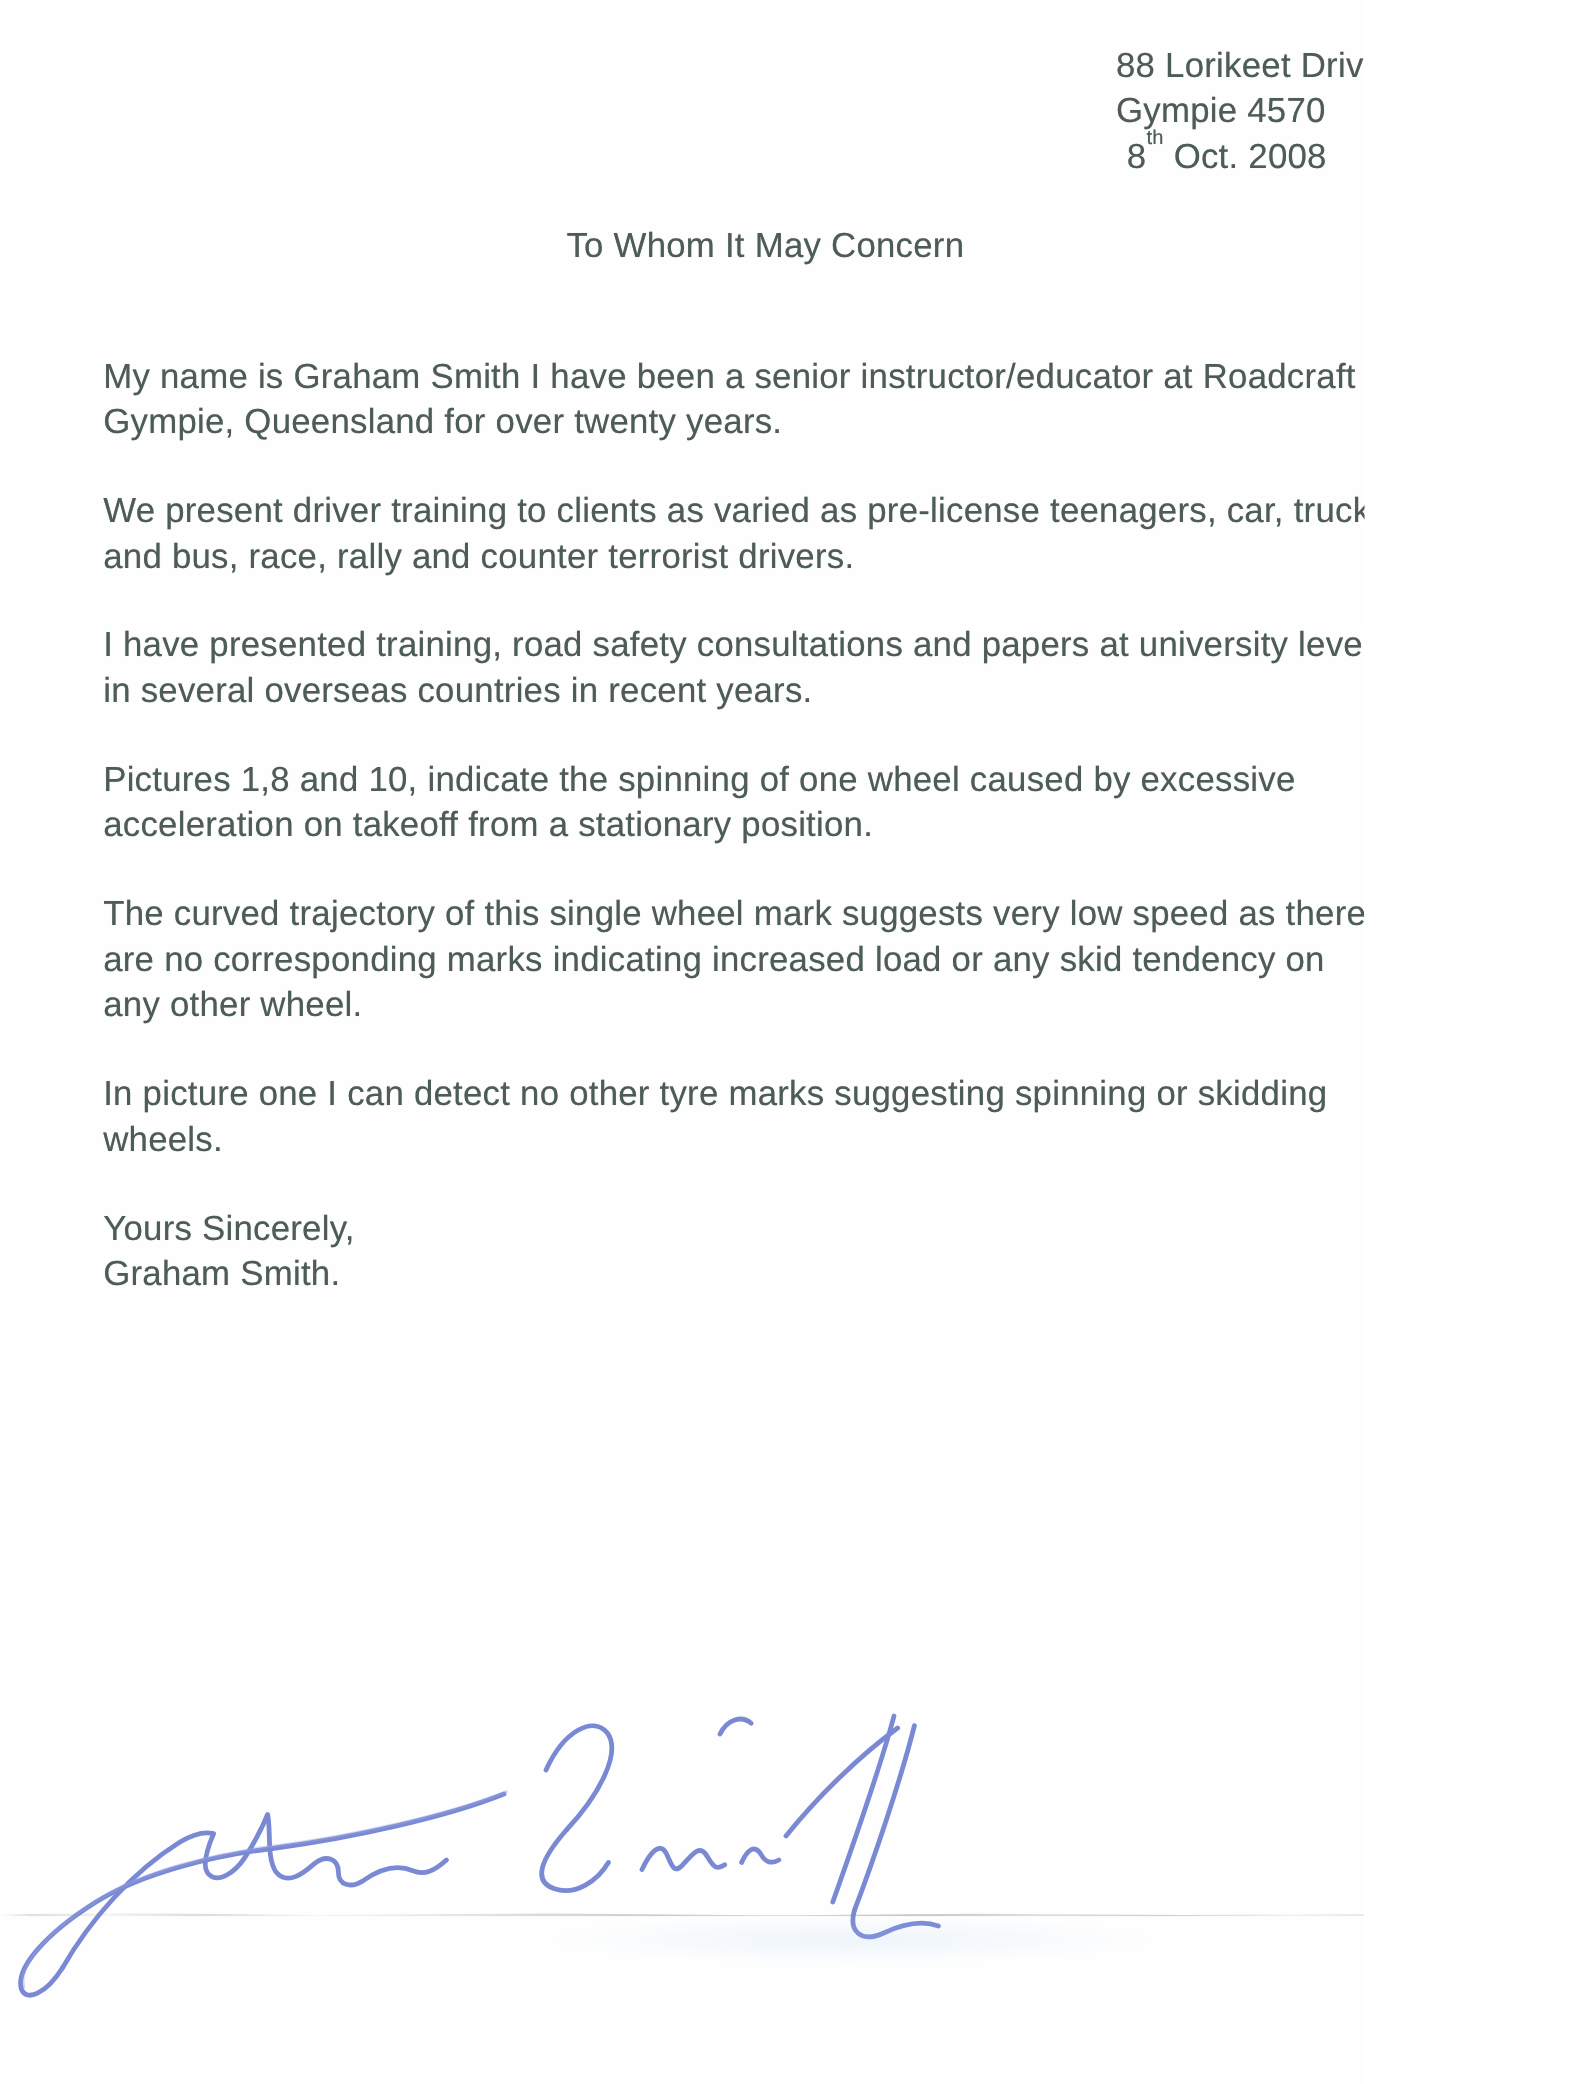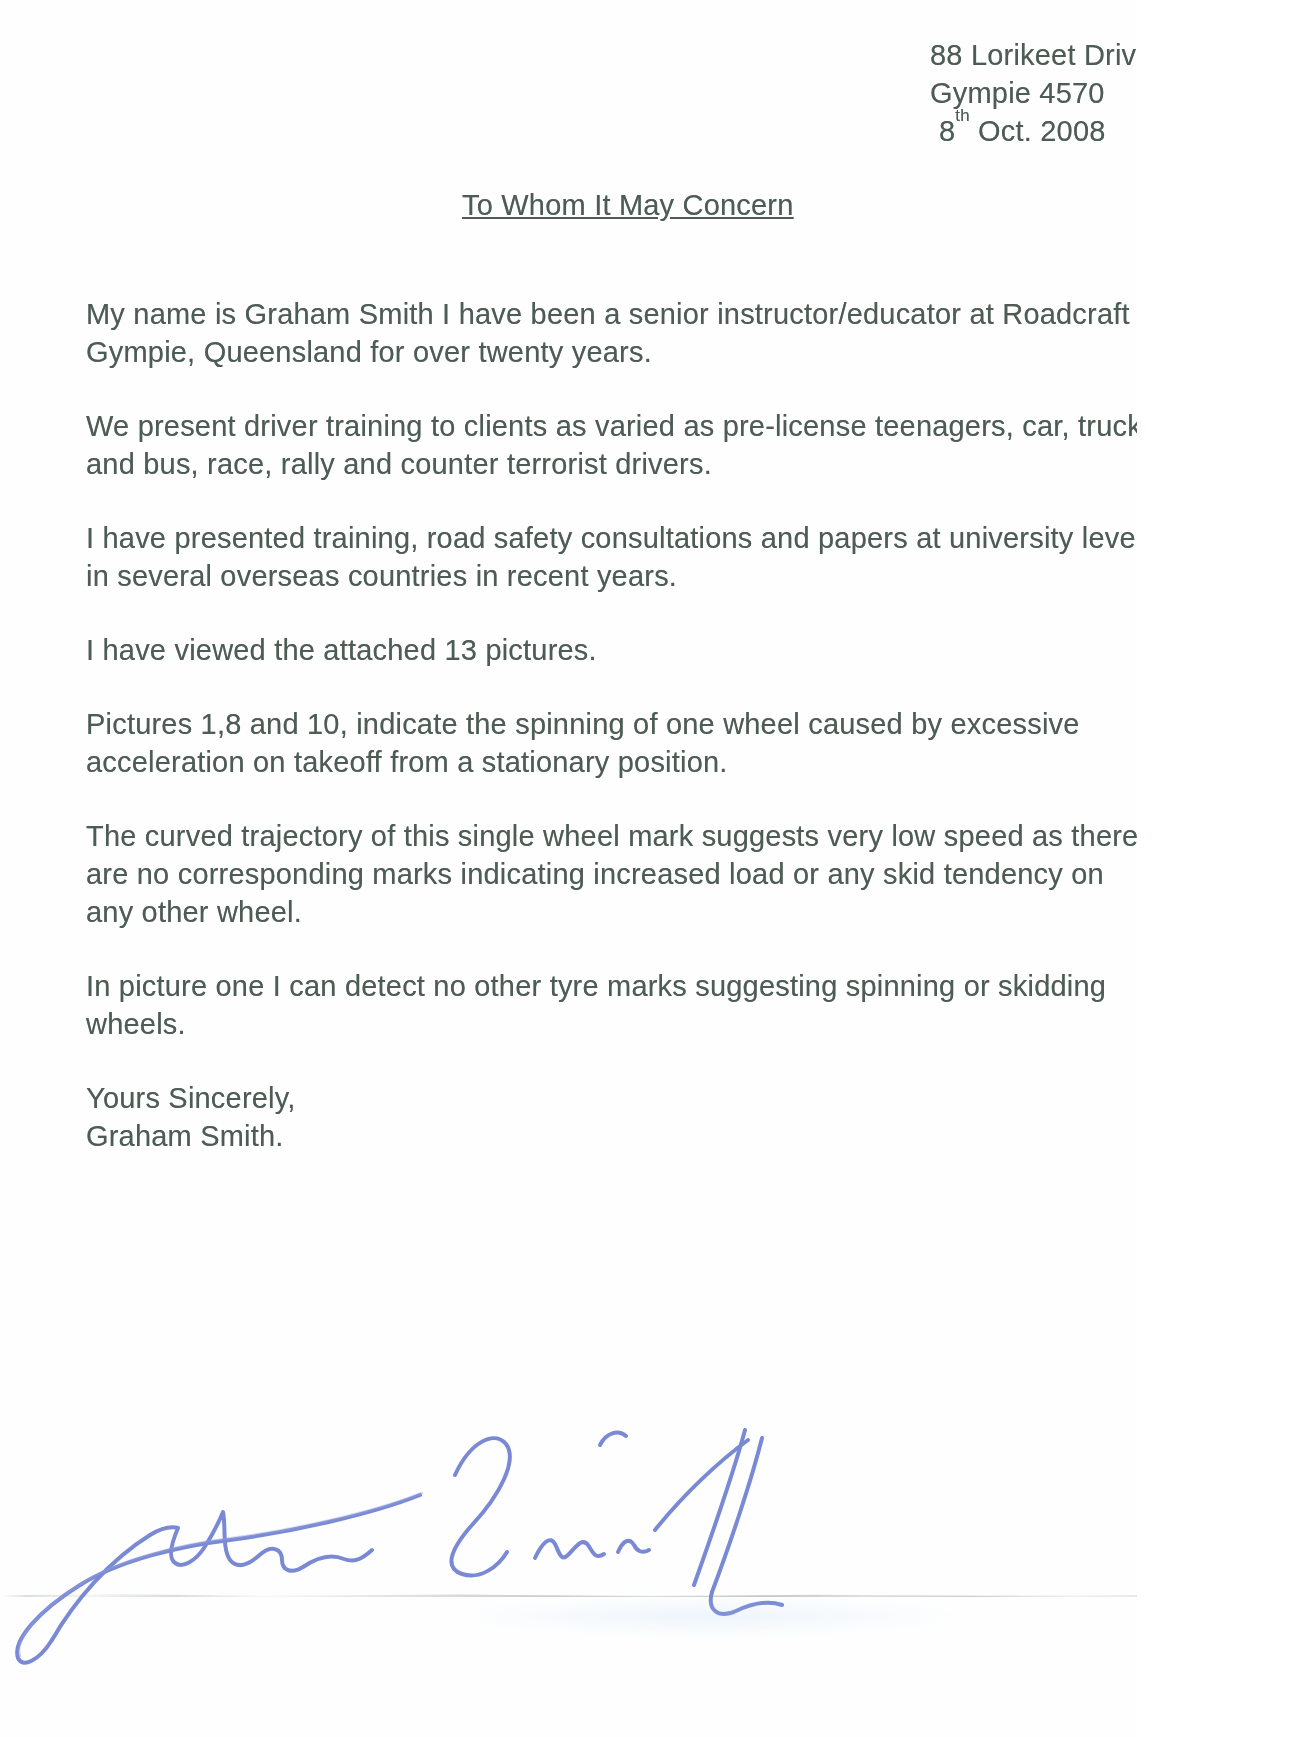--- a/index.html
+++ b/index.html
@@ -17,21 +17,21 @@
   .address-block {
     position: absolute; left: 930px; top: 36px;
   }
   .address-block .addr-line { white-space: nowrap; }
   .date-line { padding-left: 9px; white-space: nowrap; }
   .date-line sup {
     font-size: 0.58em; line-height: 0;
     position: relative; top: -0.55em;
   }
   .salutation {
-    position: absolute; left: 462px; top: 186px; white-space: nowrap; text-decoration: underline;
+    position: absolute; left: 472px; top: 186px; white-space: nowrap;
   }
   .letter-body {
     position: absolute; left: 86px; top: 295px; width: 1190px;
     white-space: nowrap;
   }
   .letter-body p.para { margin: 0 0 36px 0; }
   
   .signature-svg { position: absolute; left: 0px; top: 1400px; pointer-events: none; }
   
   .scan-line {
@@ -65,21 +65,20 @@
       <span>8</span><sup>th</sup><span> Oct. 2008</span>
     </div>
   </div>
 
   <div class="salutation typed">To Whom It May Concern</div>
 
   <div class="letter-body typed">
       <p class="para">My name is Graham Smith I have been a senior instructor/educator at Roadcraft<br>Gympie, Queensland for over twenty years.</p>
       <p class="para">We present driver training to clients as varied as pre-license teenagers, car, truck<br>and bus, race, rally and counter terrorist drivers.</p>
       <p class="para">I have presented training, road safety consultations and papers at university level<br>in several overseas countries in recent years.</p>
-      <p class="para">I have viewed the attached 13 pictures.</p>
       <p class="para">Pictures 1,8 and 10, indicate the spinning of one wheel caused by excessive<br>acceleration on takeoff from a stationary position.</p>
       <p class="para">The curved trajectory of this single wheel mark suggests very low speed as there<br>are no corresponding marks indicating increased load or any skid tendency on<br>any other wheel.</p>
       <p class="para">In picture one I can detect no other tyre marks suggesting spinning or skidding<br>wheels.</p>
       <p class="para">Yours Sincerely,<br>Graham Smith.</p>
     </div>
 
   <svg class="signature-svg" width="820" height="280" viewBox="0 0 820 280" role="img" aria-label="Graham Smith">
     <g fill="none" stroke="#6f80d1" stroke-width="4" stroke-linecap="round" stroke-linejoin="round" opacity="0.92">
 
       <path d="M 420,95 C 370,115 290,132 230,140 C 180,146 120,160 80,185 C 40,210 12,240 18,258 C 22,268 38,262 52,240"></path>

